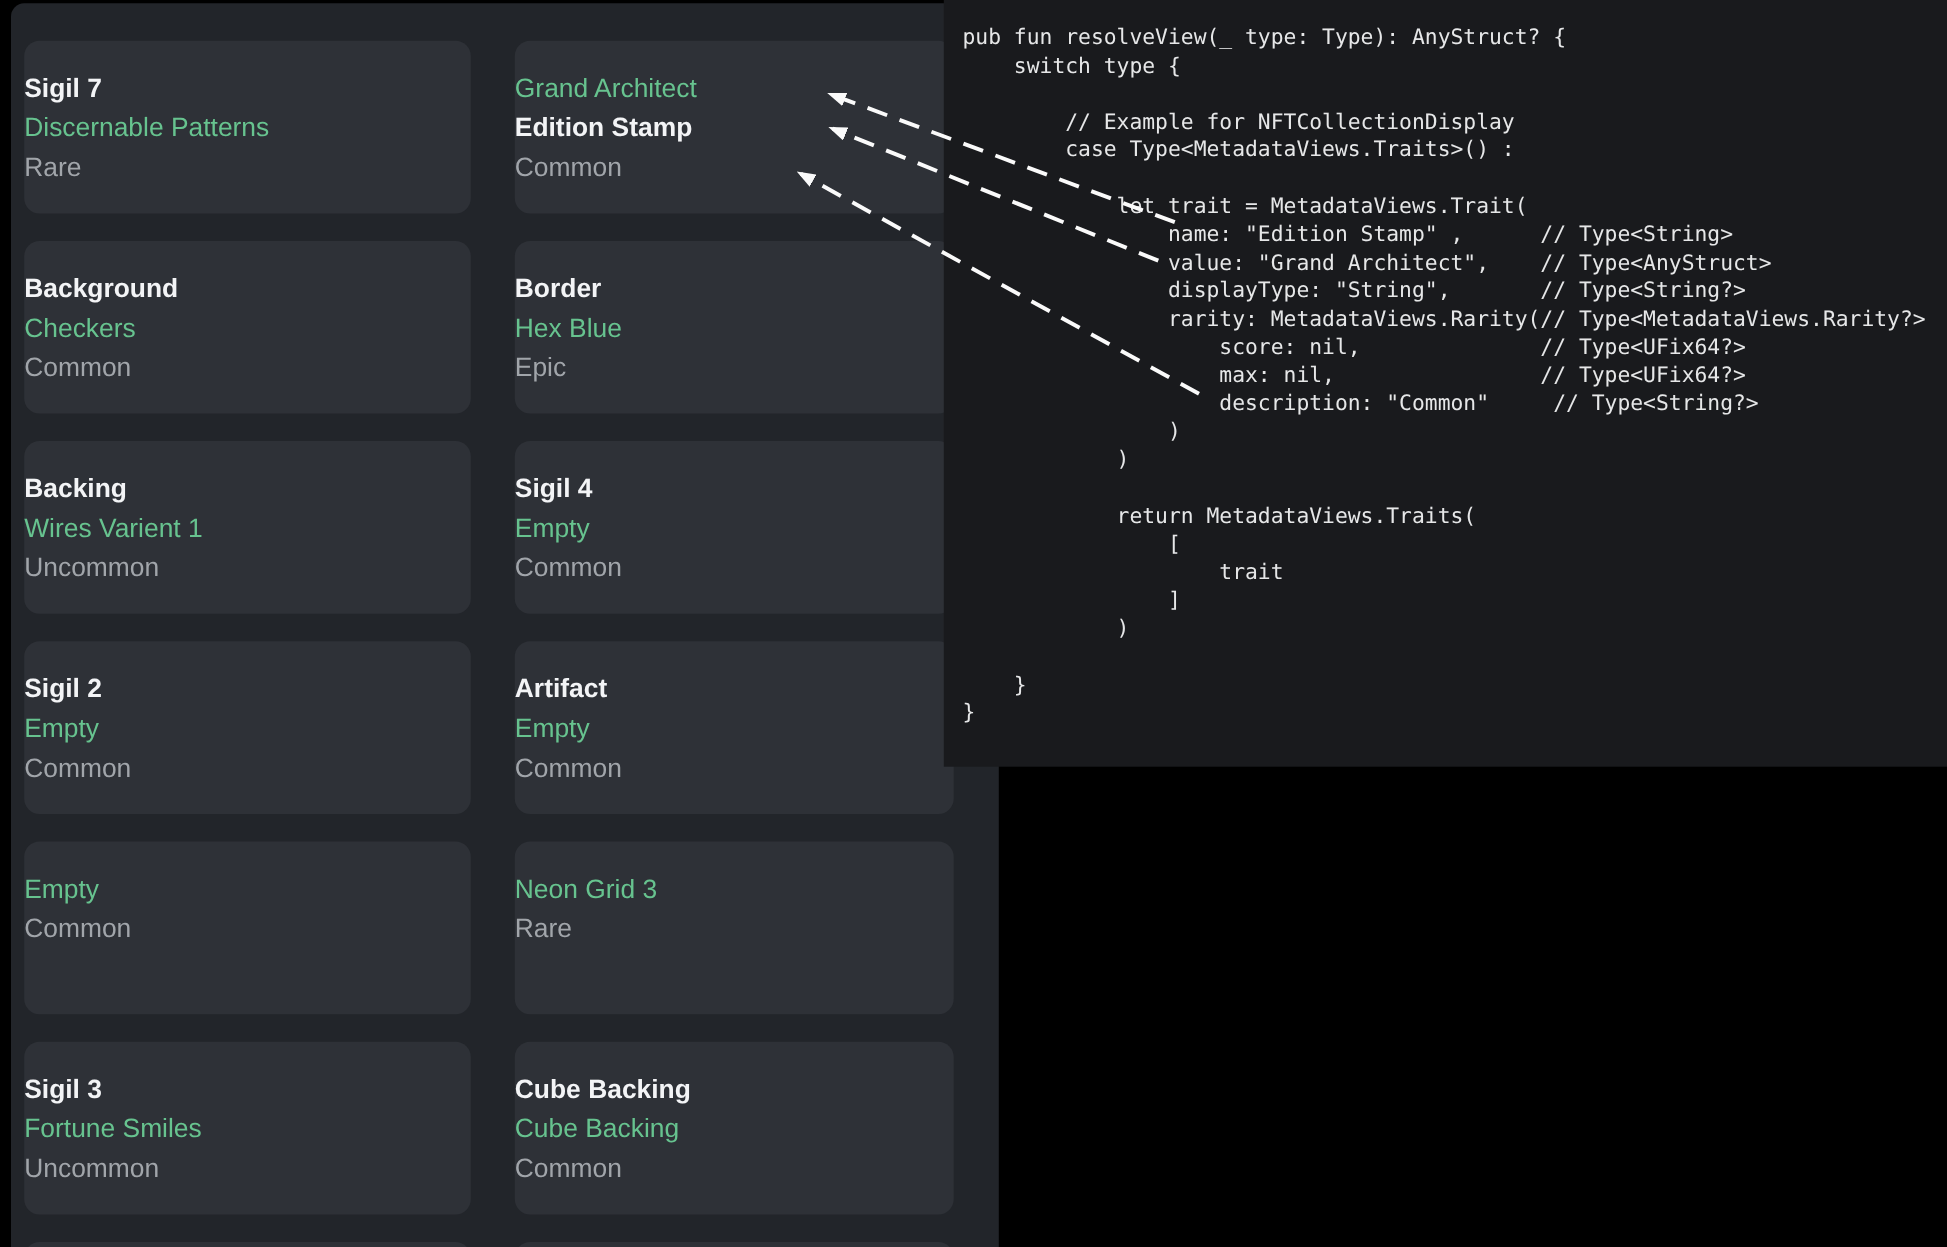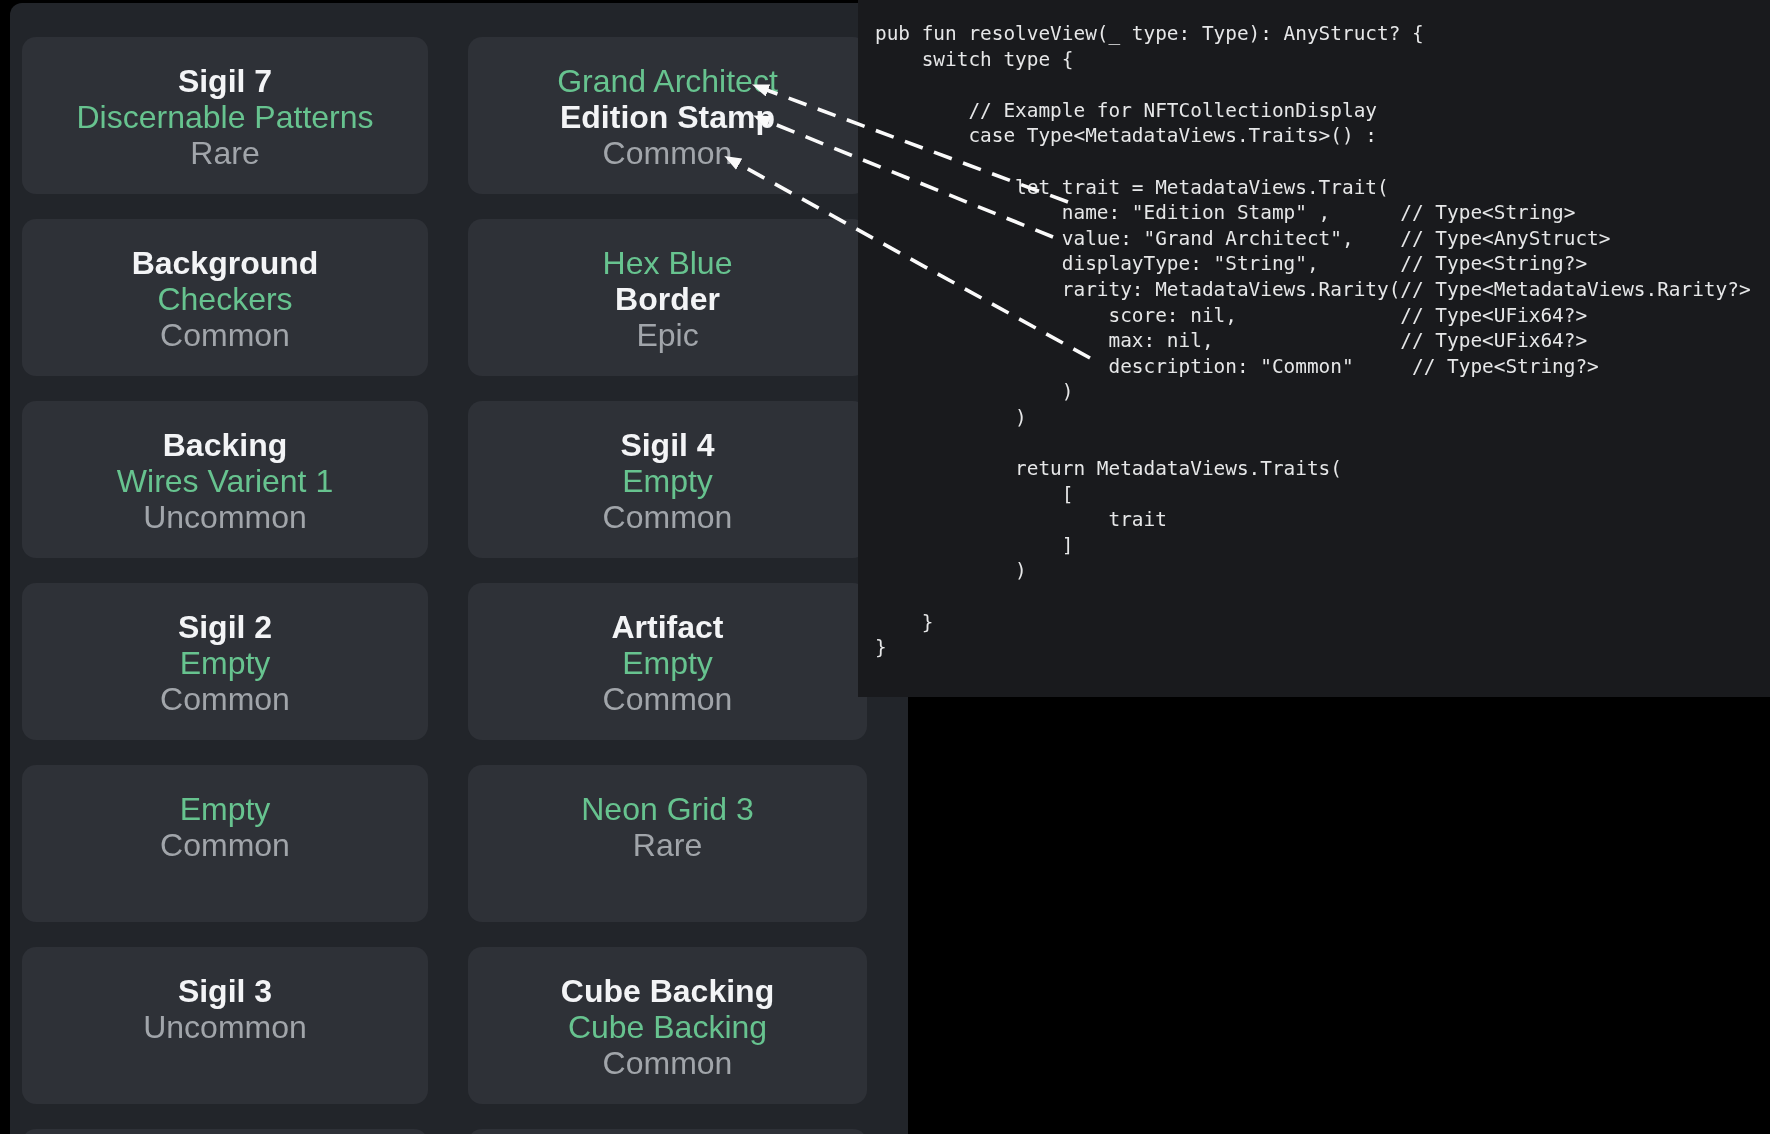--- a/index.html
+++ b/index.html
@@ -40,22 +40,21 @@
     z-index: 2;
   }
   .card {
     background: #2e3137;
     border-radius: 14px;
     padding-top: 26px;
     box-sizing: border-box;
   }
   .card-line {
     display: block;
-    text-align: center;
-    font-size: 32px;
+    font-size: 24px;
     line-height: 36px;
     white-space: nowrap;
   }
   .card-title  { color: #f3f4f6; font-weight: 700; }
   .card-value  { color: #67c38f; }
   .card-rarity { color: #a1a5aa; }
   
   .code-panel {
     position: absolute;
     left: 858px;
@@ -113,22 +112,22 @@
         <span class="card-line card-rarity">Common</span>
       </div>
 
       <div class="card">
         <span class="card-line card-title">Background</span>
         <span class="card-line card-value">Checkers</span>
         <span class="card-line card-rarity">Common</span>
       </div>
 
       <div class="card">
+        <span class="card-line card-title">Border</span>
         <span class="card-line card-value">Hex Blue</span>
-        <span class="card-line card-title">Border</span>
         <span class="card-line card-rarity">Epic</span>
       </div>
 
       <div class="card">
         <span class="card-line card-title">Backing</span>
         <span class="card-line card-value">Wires Varient 1</span>
         <span class="card-line card-rarity">Uncommon</span>
       </div>
 
       <div class="card">
@@ -154,20 +153,21 @@
         <span class="card-line card-rarity">Common</span>
       </div>
 
       <div class="card">
         <span class="card-line card-value">Neon Grid 3</span>
         <span class="card-line card-rarity">Rare</span>
       </div>
 
       <div class="card">
         <span class="card-line card-title">Sigil 3</span>
+        <span class="card-line card-value">Fortune Smiles</span>
         <span class="card-line card-rarity">Uncommon</span>
       </div>
 
       <div class="card">
         <span class="card-line card-title">Cube Backing</span>
         <span class="card-line card-value">Cube Backing</span>
         <span class="card-line card-rarity">Common</span>
       </div>
 
       <div class="card">

